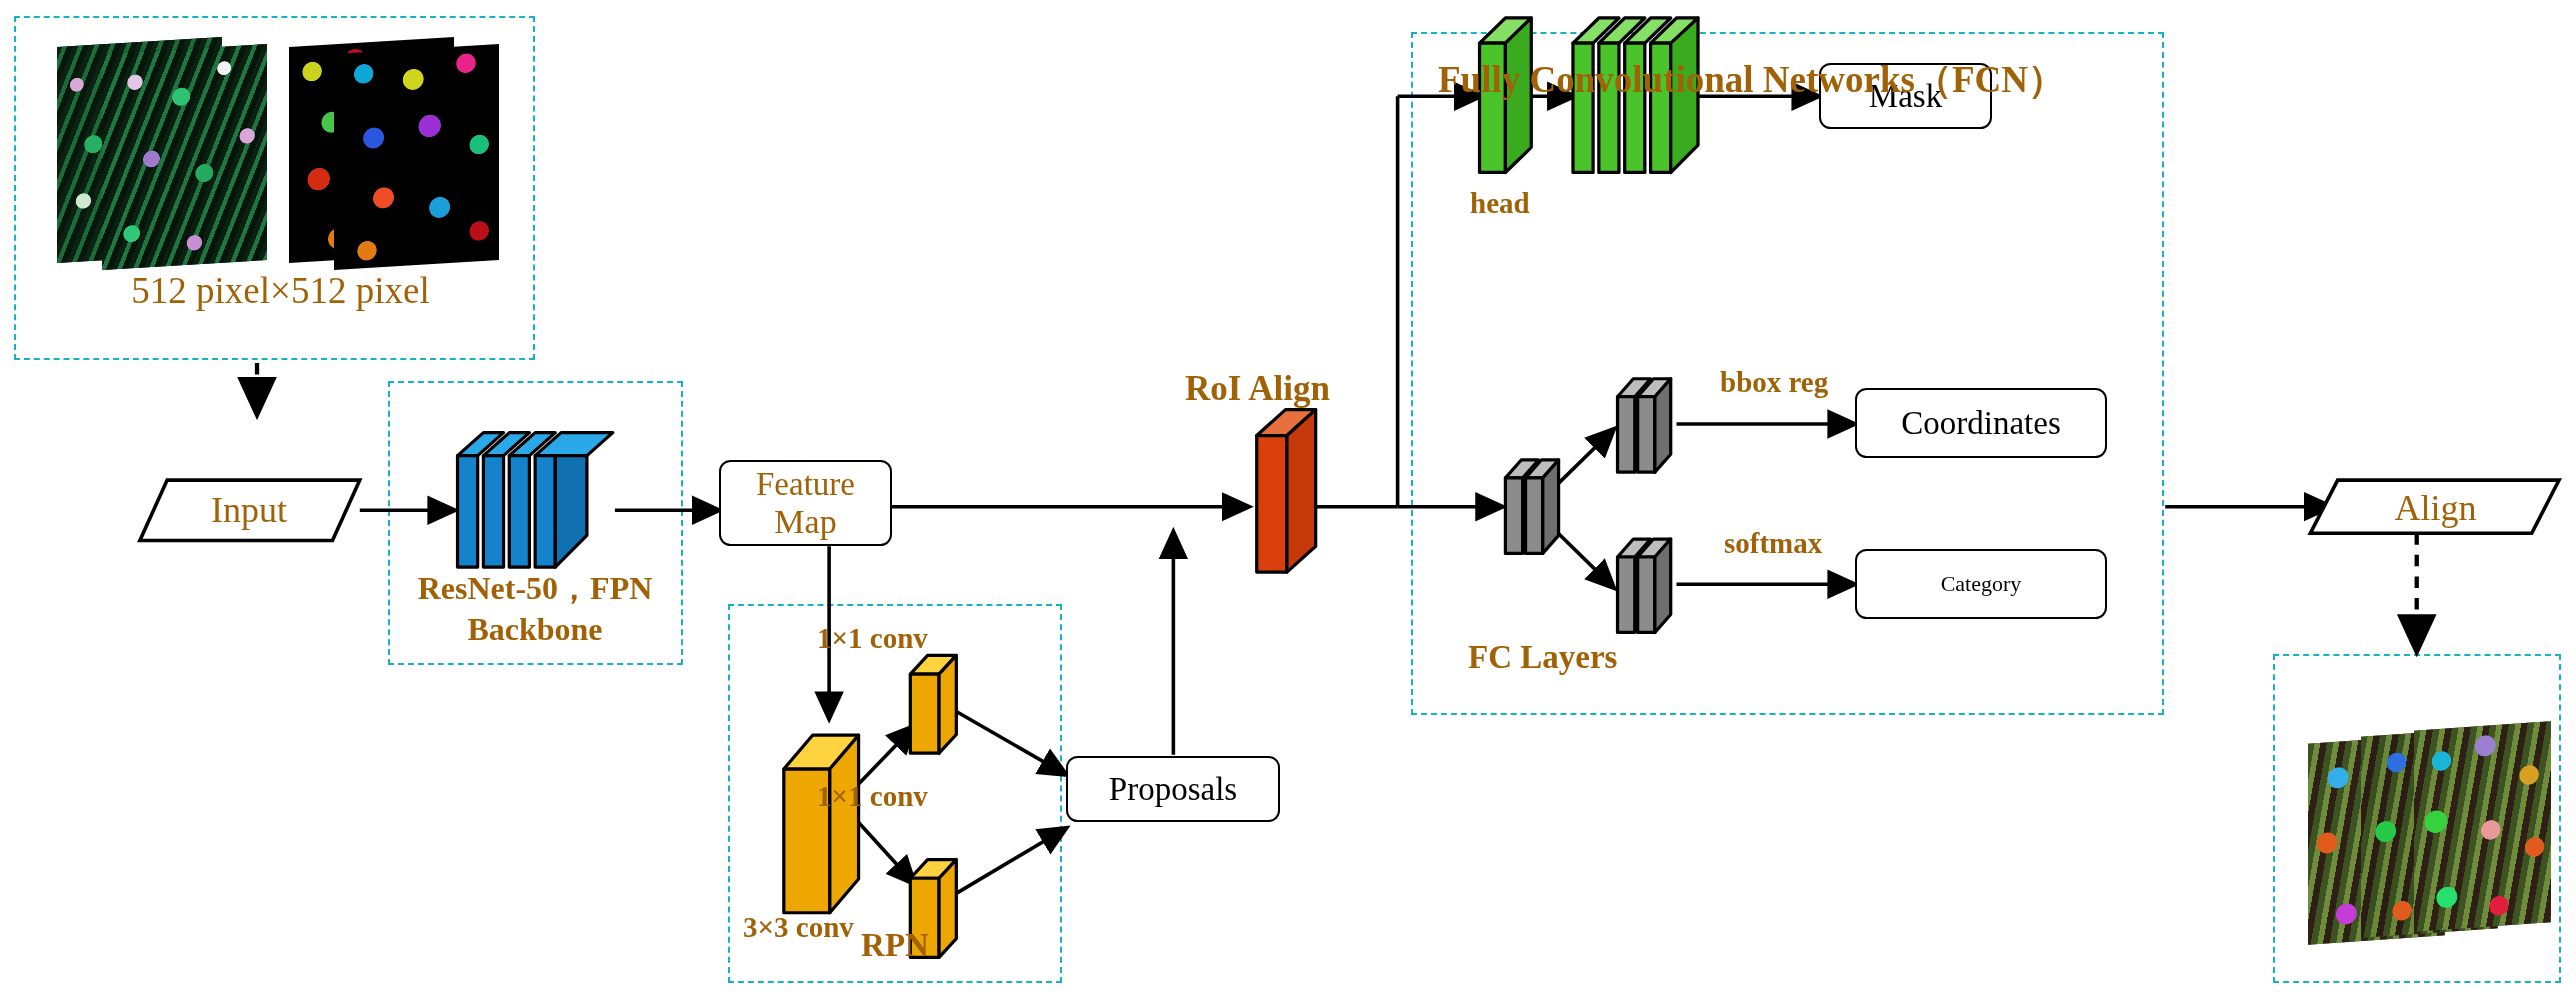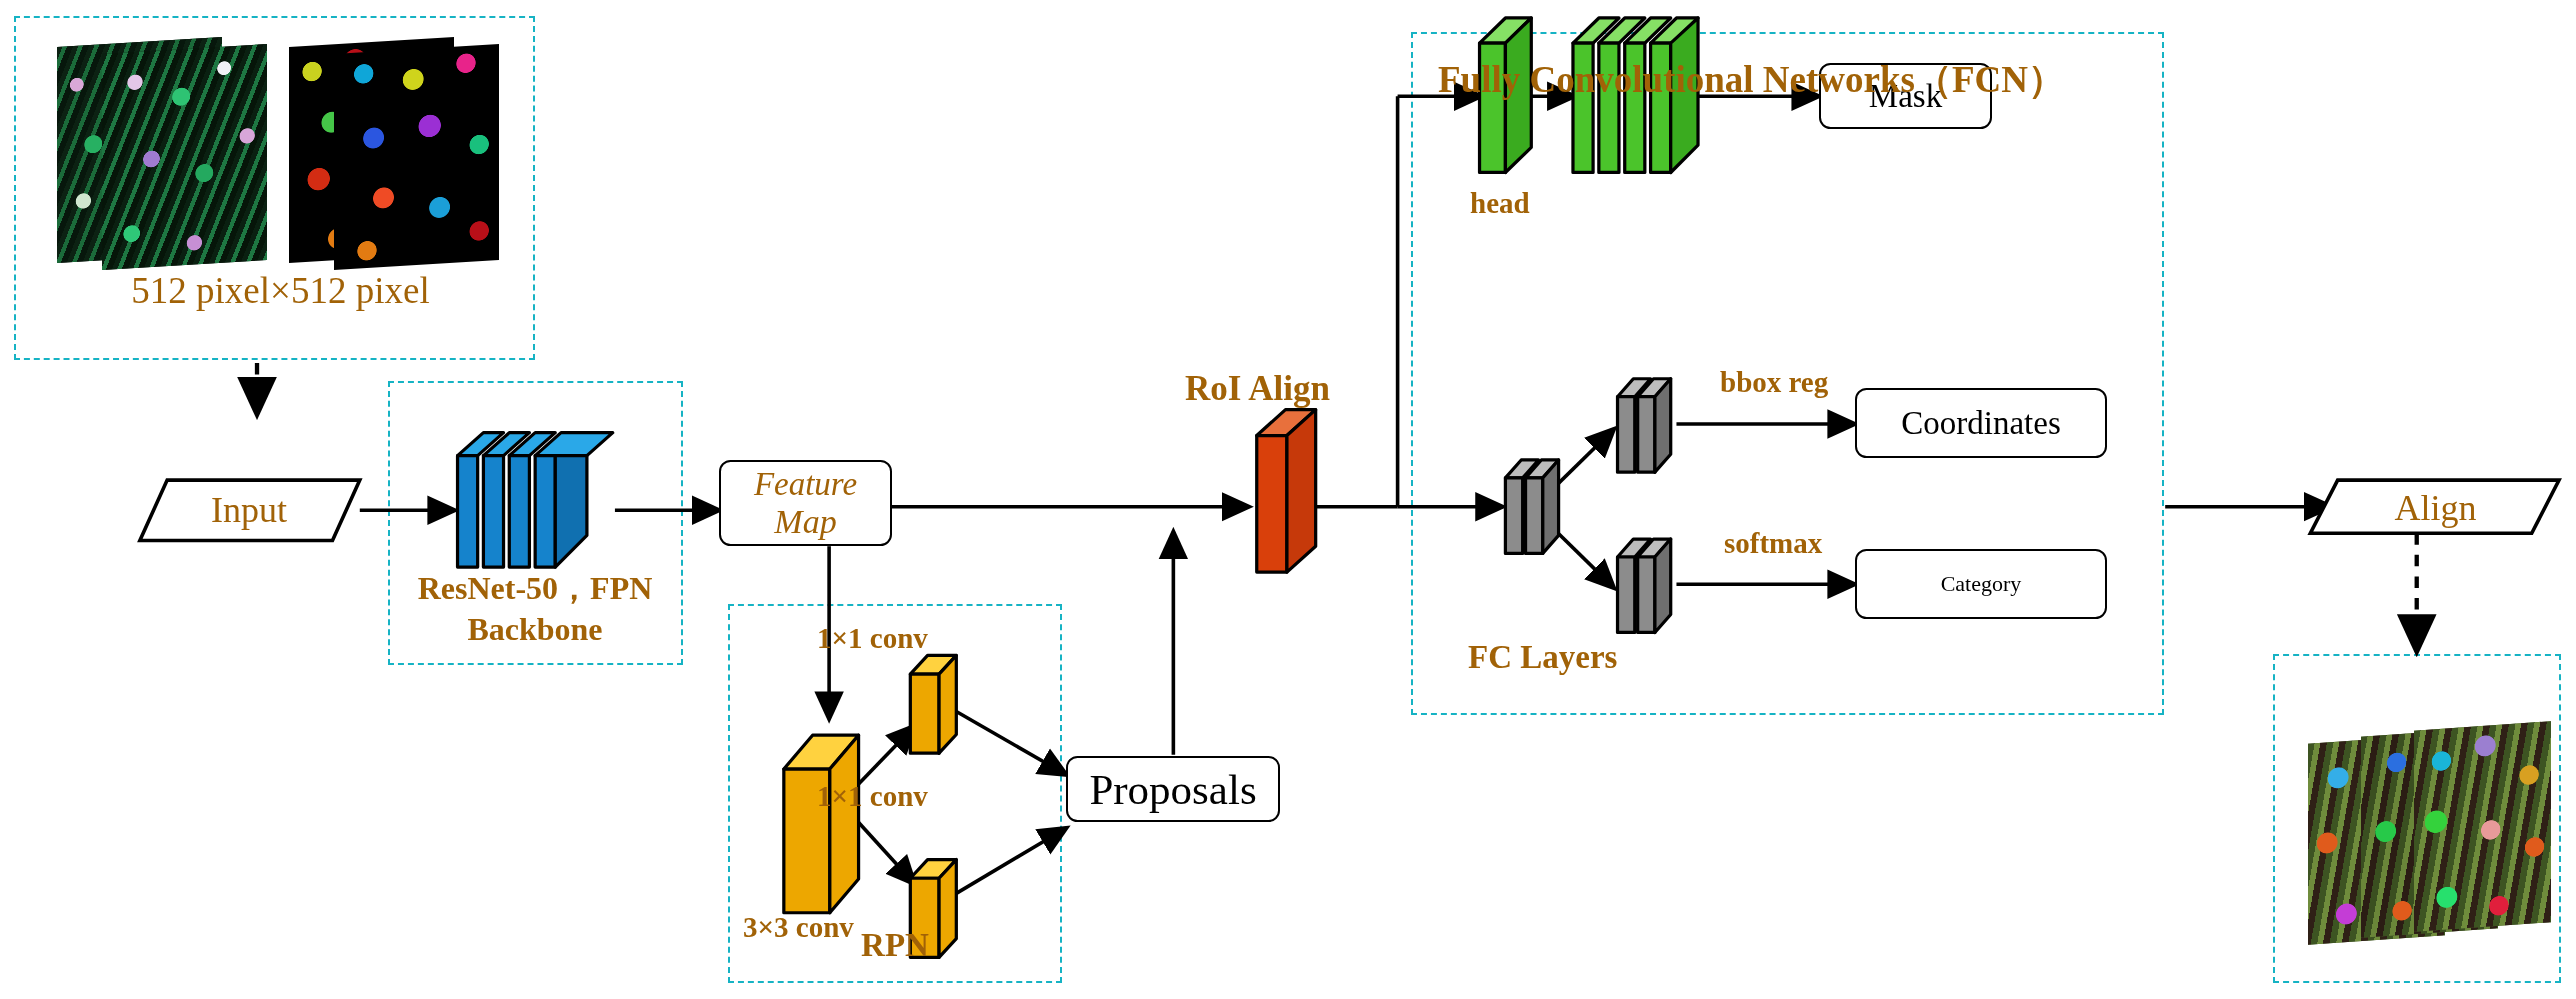--- a/index.html
+++ b/index.html
@@ -289,27 +289,27 @@
         radial-gradient(circle at 56% 52%, #e89a9a 0 9.3px, transparent 10px),
         radial-gradient(circle at 88% 62%, #e05b1c 0 9.3px, transparent 10px),
         radial-gradient(circle at 24% 84%, #27e06d 0 10px, transparent 10.8px),
         radial-gradient(circle at 62% 90%, #e01f3c 0 9.3px, transparent 10px),
         repeating-linear-gradient(100deg,#3d5422 0 6.5px,#6f8c3c 6.5px 12.2px,#2f2016 12.2px 18.7px),
         #4a5c2a;"></div>
   </div>
 
   <div class="lbl serif" style="left:139px;top:492px;width:220px;text-align:center;font-size:36px;">Input</div>
 
-  <div class="rbox" style="left:719px;top:460px;width:173px;height:86px;flex-direction:column;font-style:italic;">
+  <div class="rbox" style="left:719px;top:460px;width:173px;height:86px;flex-direction:column;">
     <div class="lbl serif" style="position:static;font-size:33px;">Feature</div>
     <div class="lbl serif" style="position:static;font-size:34px;margin-top:4px;">Map</div>
   </div>
 
   <div class="rbox" style="left:1066px;top:756px;width:214px;height:66px;">
-    <span class="serif" style="font-size:43px;">Proposals</span>
+    <span class="serif" style="font-size:33px;">Proposals</span>
   </div>
 
   <div class="lbl serif bold" style="left:1185px;top:371px;font-size:35px;">RoI Align</div>
 
   <div class="rbox" style="left:1819px;top:63px;width:173px;height:66px;">
     <span class="serif" style="font-size:33px;">Mask</span>
   </div>
 
   <div class="rbox" style="left:1855px;top:388px;width:252px;height:70px;">
     <span class="serif" style="font-size:33px;">Coordinates</span>

